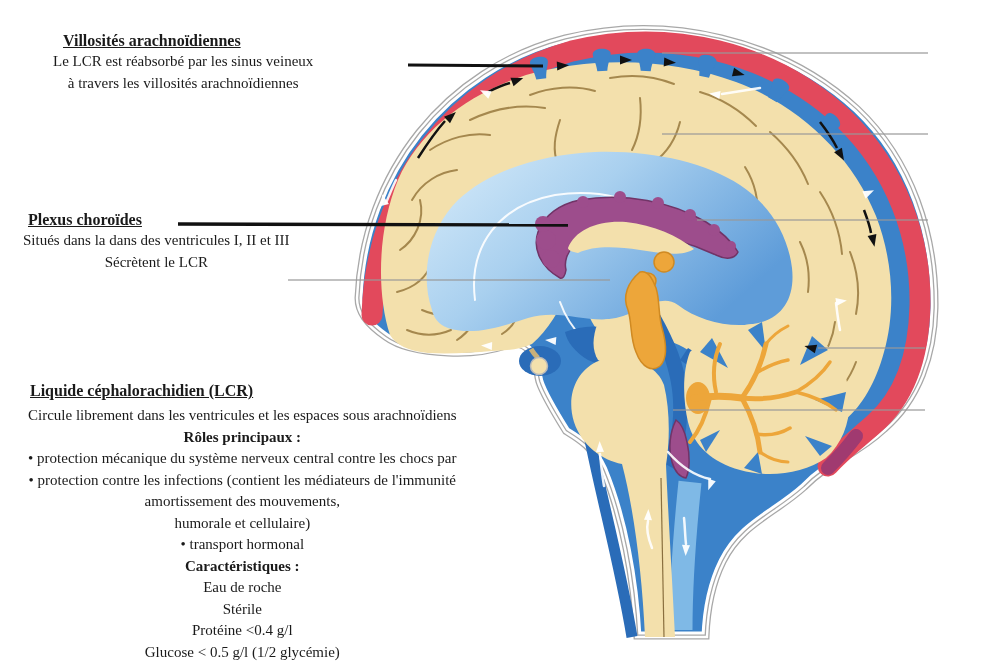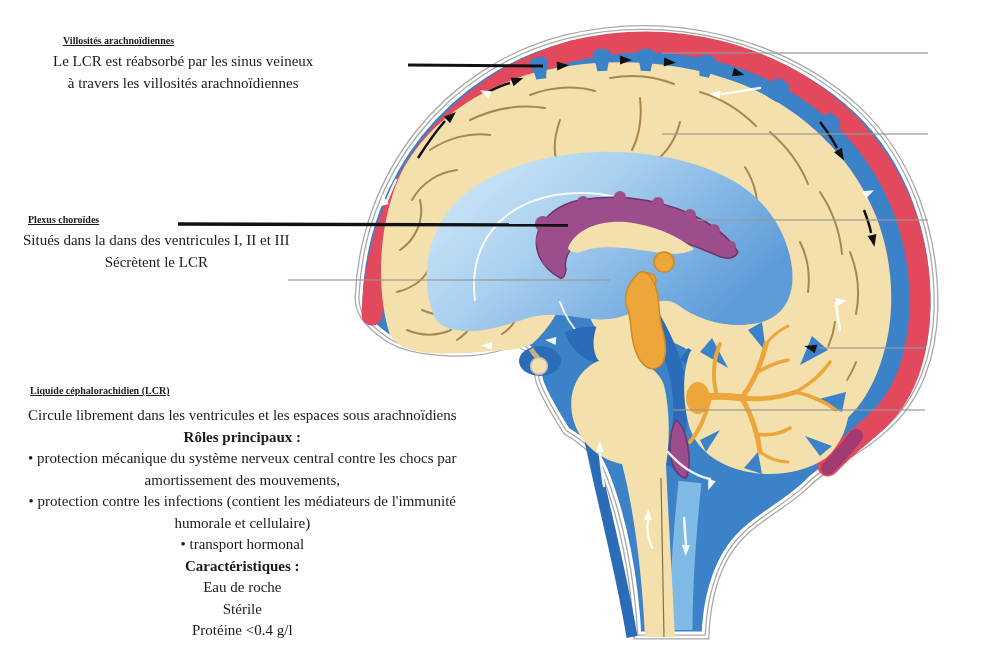--- a/index.html
+++ b/index.html
@@ -1,20 +1,20 @@
 <!DOCTYPE html>
 <html style="--c-sinus_red: #e2495c; --c-sinus_magenta: #a03a70; --c-csf_blue: #3b82c9; --c-csf_dark_blue: #2a6cb8; --c-csf_light_blue: #7fb9e6; --c-ventricle_light: #d8ecfa; --c-ventricle_mid: #5e9cd9; --c-brain_tan: #f3e0ac; --c-sulci_brown: #a5884e; --c-plexus_purple: #9d4d8c; --c-plexus_purple_dark: #713467; --c-orange: #eda63a; --c-orange_dark: #d08a22; --c-skull_gray: #a8a8a8; --c-leader_gray: #999999; --c-label_line_black: #111111; --c-text_black: #1a1a1a;"><head>
 <meta charset="utf-8">
 <style>
   html,body{margin:0;padding:0;background:#fff;}
   .stage{position:relative;width:1000px;height:665px;background:#ffffff;overflow:hidden;
          font-family:"Liberation Serif", serif; color:var(--c-text_black,#1a1a1a);}
   .diagram-svg{position:absolute;left:0;top:0;width:1000px;height:665px;}
   .block{position:absolute;z-index:5;}
-  .block .title{font-weight:bold;text-decoration:underline;font-size:10px;line-height:21px;white-space:nowrap;}
+  .block .title{font-weight:bold;text-decoration:underline;font-size:16px;line-height:21px;white-space:nowrap;}
   .block .ln{font-size:15px;line-height:21.5px;white-space:nowrap;text-align:center;}
   .bi{font-weight:bold;}
   .blk-villosites{left:53px;top:30px;}
   .blk-villosites .title{padding-left:10px;}
   .blk-plexus{left:23px;top:209px;}
   .blk-plexus .title{padding-left:5px;}
   .blk-lcr{left:28px;top:380px;}
   .blk-lcr .title{padding-left:2px;margin-bottom:4px;} .s-red{stroke:var(--c-sinus_red);}
   .s-mag{stroke:var(--c-sinus_magenta);}
   .f-blue{fill:var(--c-csf_blue);}
@@ -326,23 +326,24 @@
     <div class="title">Plexus choroïdes</div>
     <div class="ln">Situés dans la dans des ventricules I, II et III</div>
     <div class="ln">Sécrètent le LCR</div>
   </div>
 
   <div class="block blk-lcr">
     <div class="title">Liquide céphalorachidien (LCR)</div>
     <div class="ln">Circule librement dans les ventricules et les espaces sous arachnoïdiens</div>
     <div class="ln bi">Rôles principaux :</div>
     <div class="ln">• protection mécanique du système nerveux central contre les chocs par</div>
+    <div class="ln">• protection contre les infections (contient les médiateurs de l'immunité</div>
     <div class="ln">amortissement des mouvements,</div>
-    <div class="ln">• protection contre les infections (contient les médiateurs de l'immunité</div>
     <div class="ln">humorale et cellulaire)</div>
     <div class="ln">• transport hormonal</div>
     <div class="ln bi">Caractéristiques :</div>
     <div class="ln">Eau de roche</div>
     <div class="ln">Stérile</div>
     <div class="ln">Protéine &lt;0.4 g/l</div>
+    <div class="ln">Glucose &lt; 0.5 g/l (1/2 glycémie)</div>
   </div>
 
 </div>
 
 </body></html>

